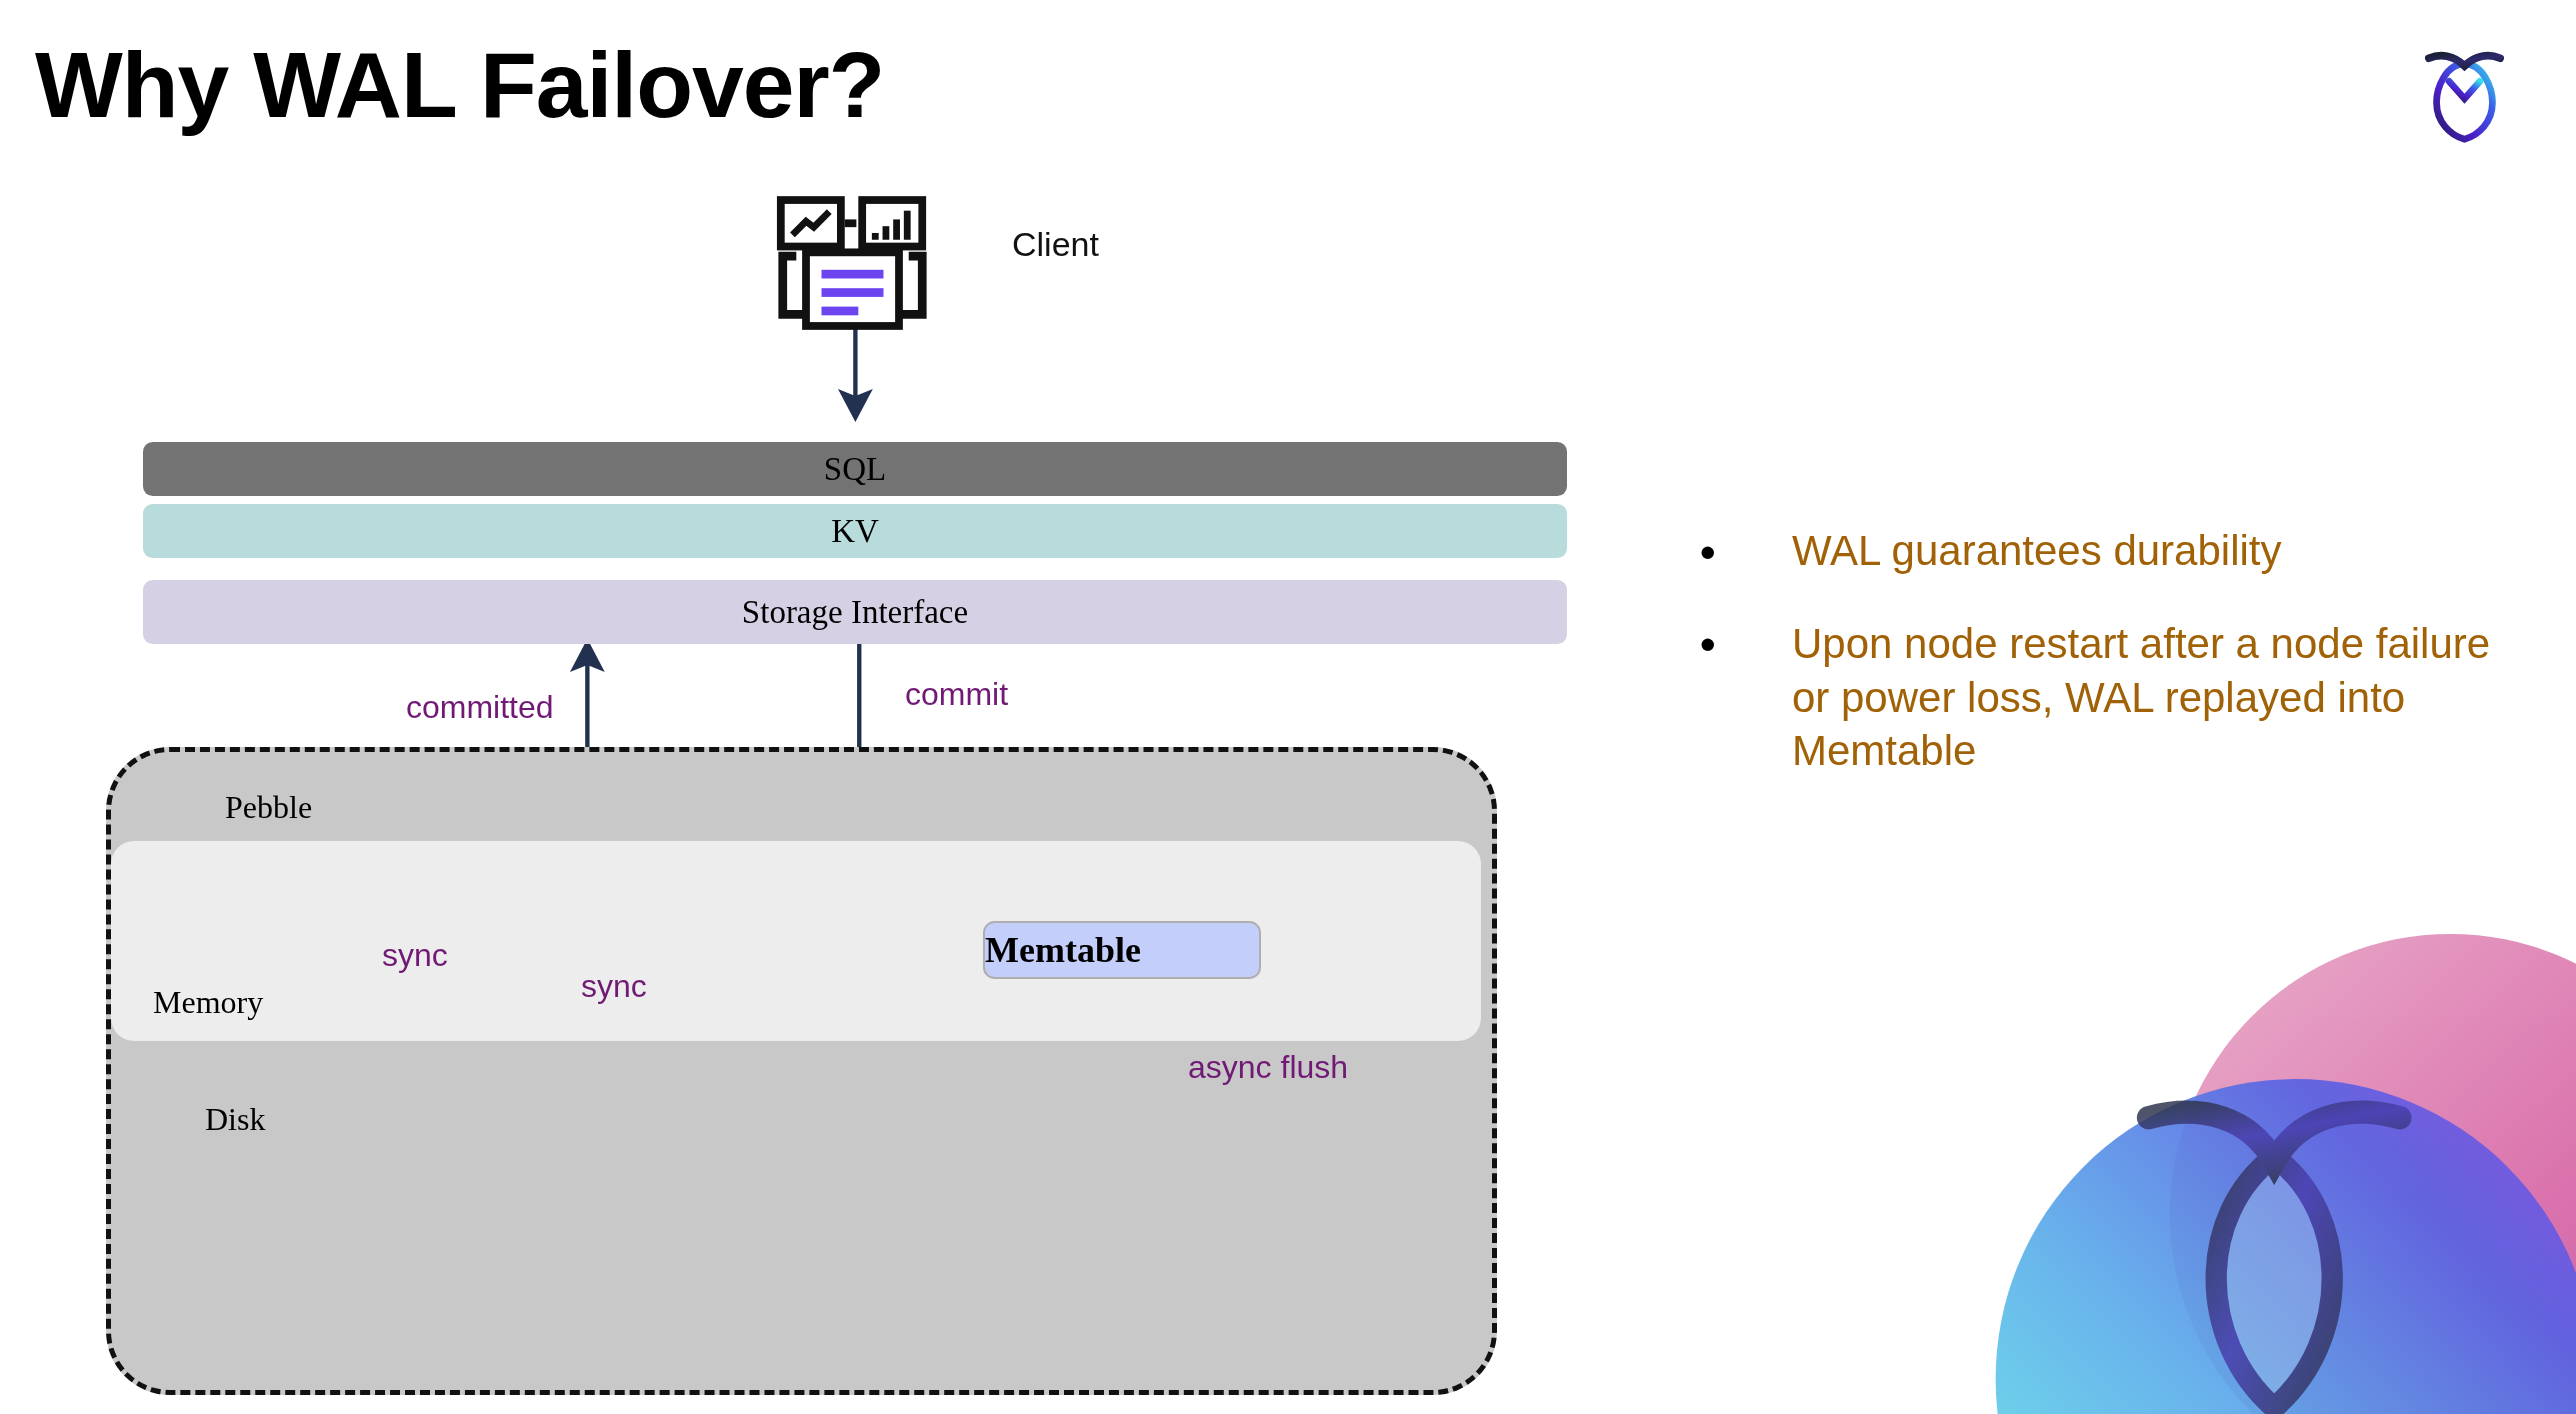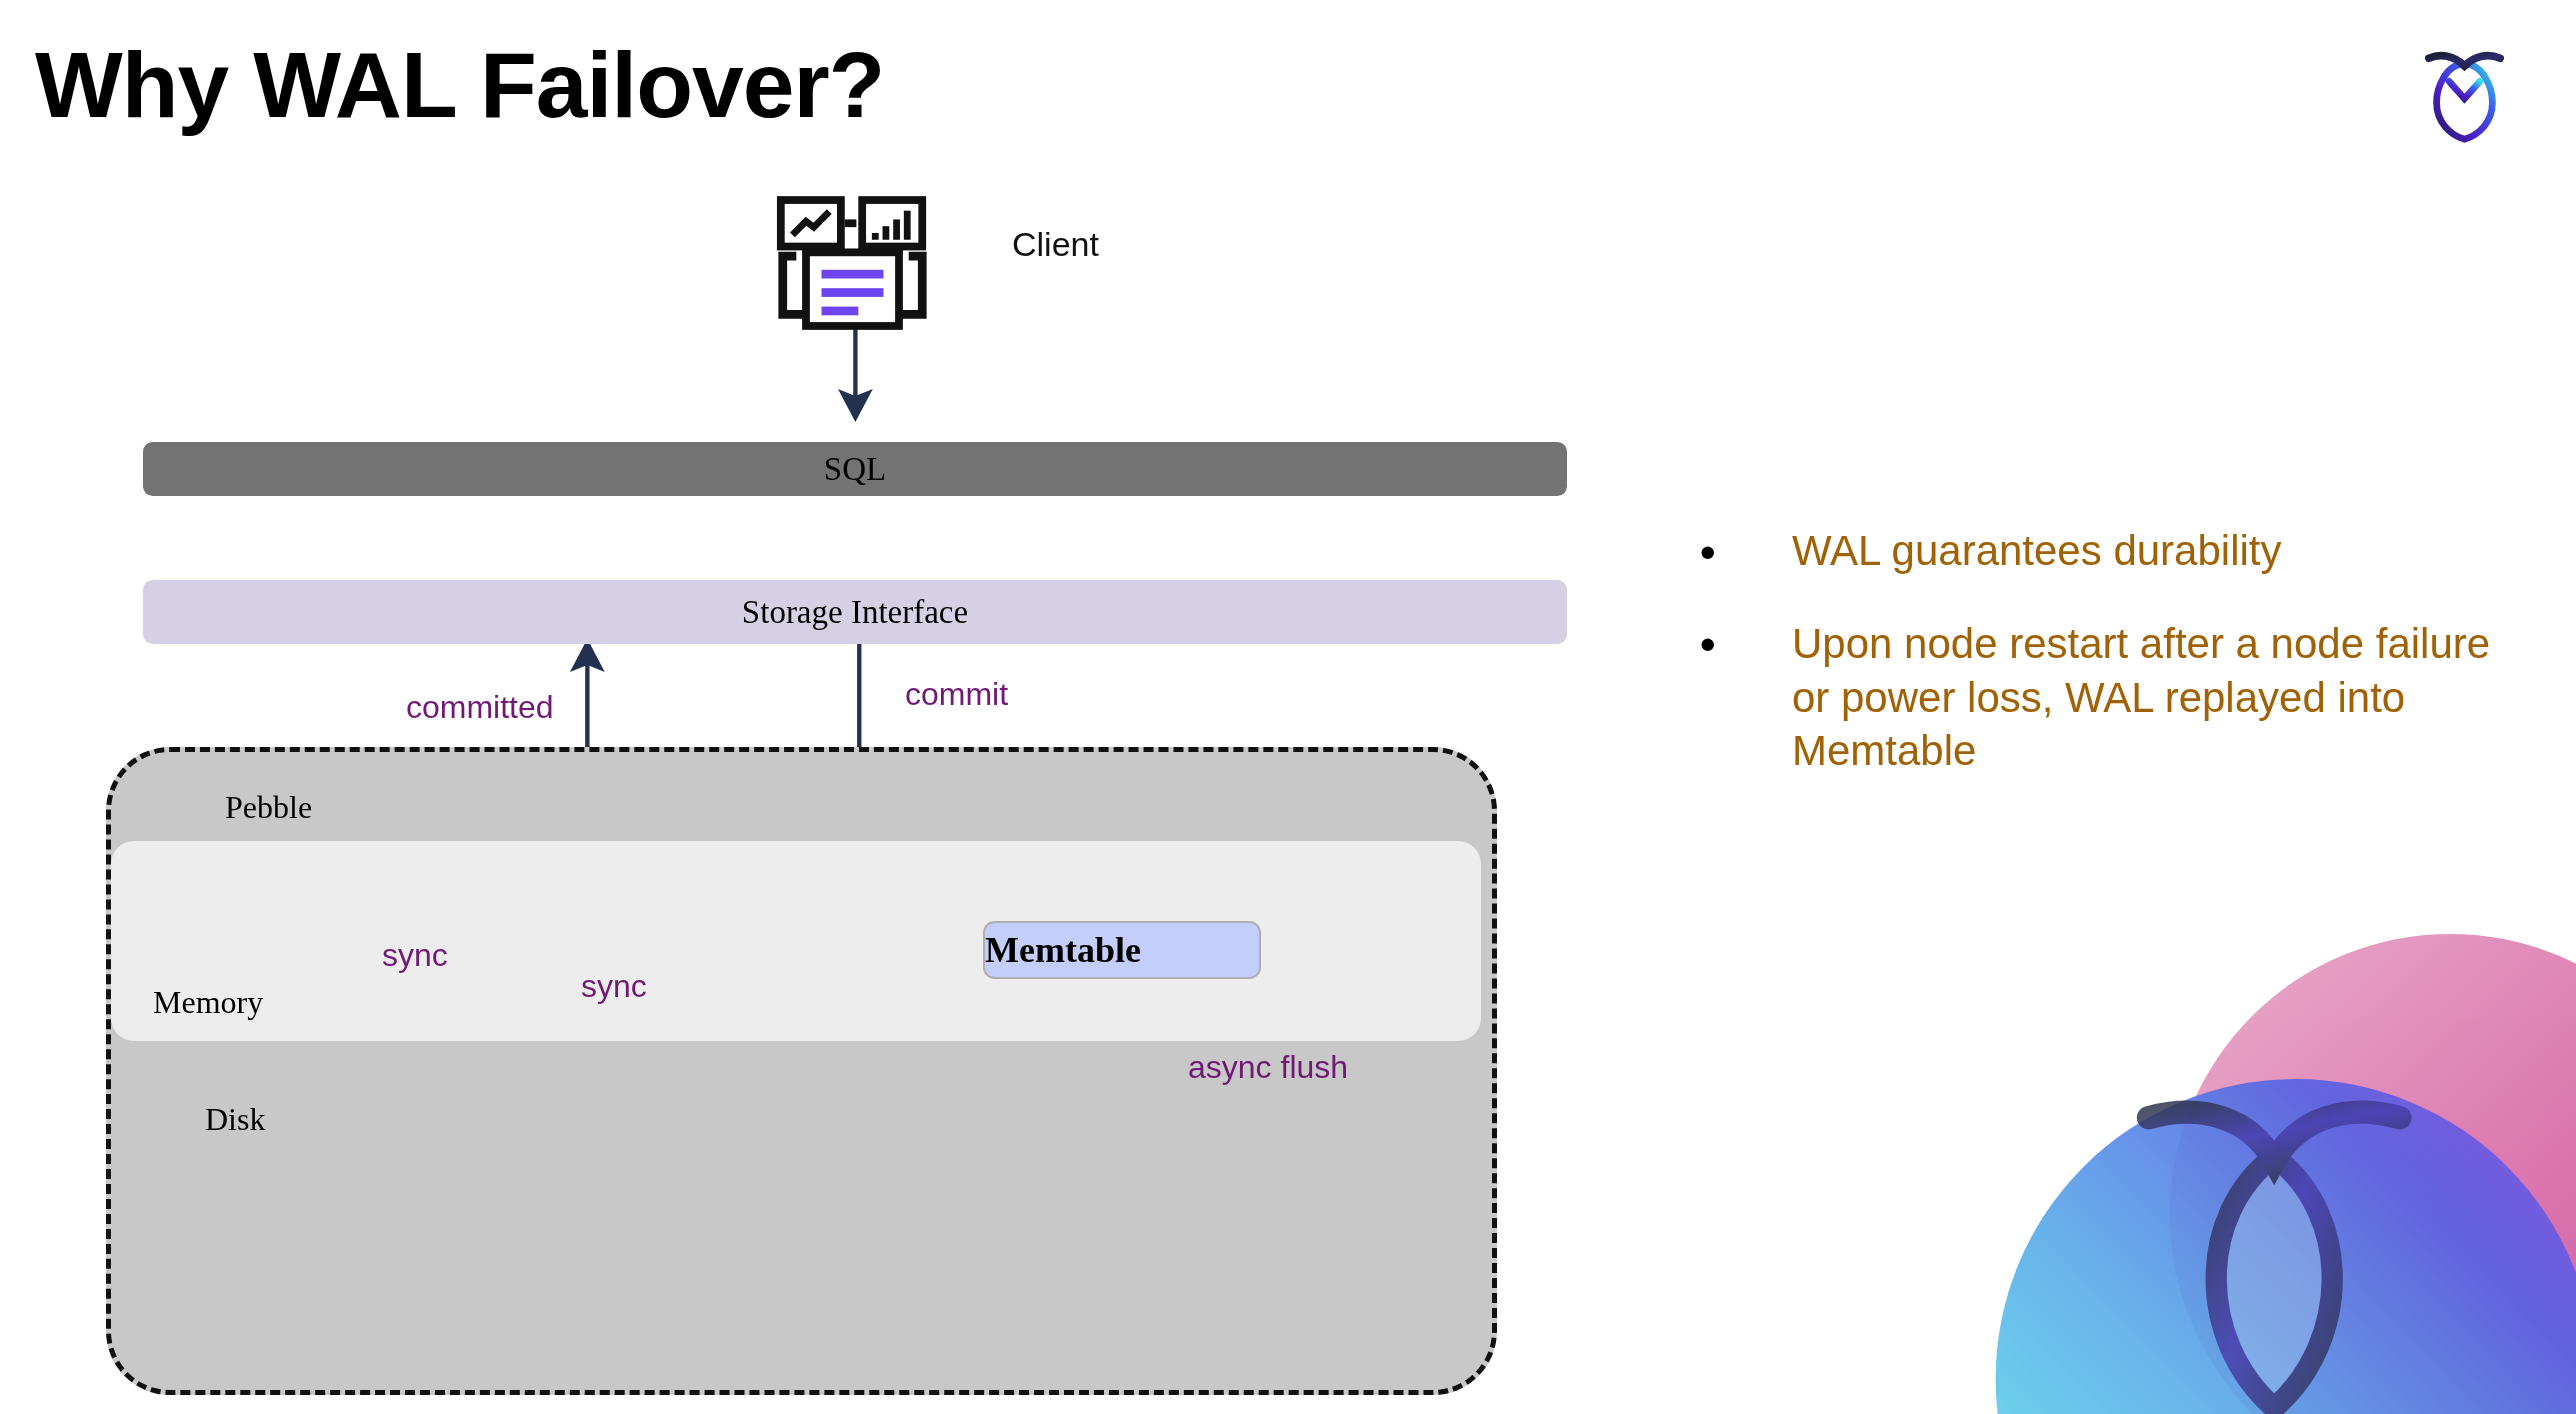--- a/index.html
+++ b/index.html
@@ -198,20 +198,23 @@
         <rect x="48" y="76" width="64" height="9" fill="#6C45F0"></rect>
         <rect x="48" y="95" width="64" height="9" fill="#6C45F0"></rect>
         <rect x="48" y="114" width="38" height="9" fill="#6C45F0"></rect>
       </svg>
     </div>
     <div id="label-client">Client</div>
 
     <div class="layer-bar" id="layer-sql">
       <span>SQL</span>
     </div>
+    <div class="layer-bar" id="layer-kv">
+      <span>KV</span>
+    </div>
     <div class="layer-bar" id="layer-storage">
       <span>Storage Interface</span>
     </div>
 
     <div id="pebble-container">
       <div id="memory-band"></div>
     </div>
 
     <div class="zone-label" id="label-pebble">Pebble</div>
     <div class="zone-label" id="label-memory">Memory</div>

